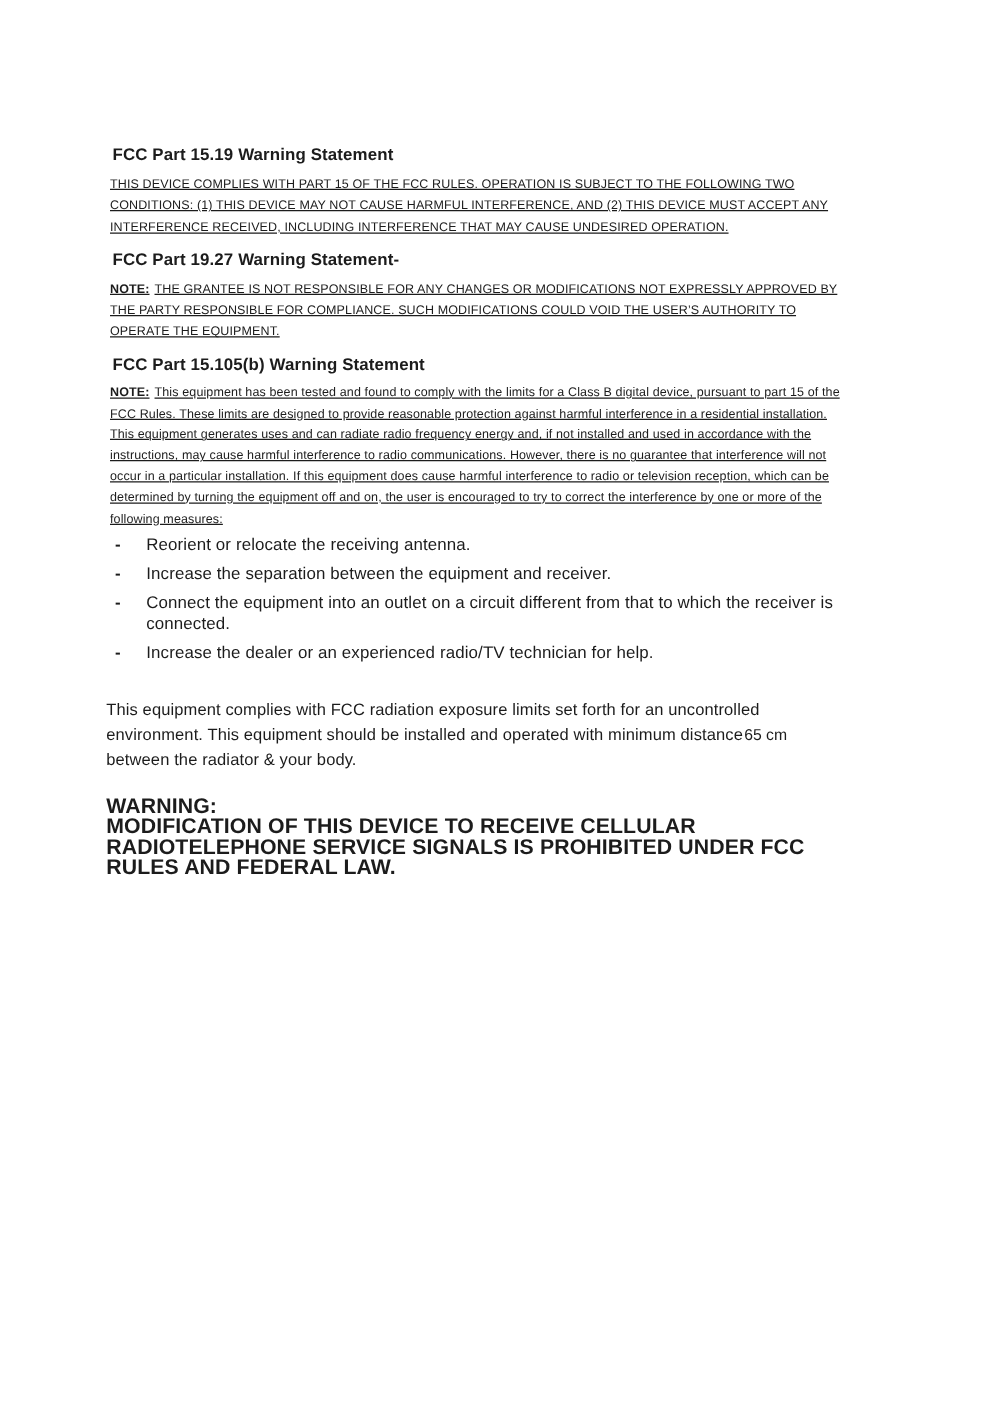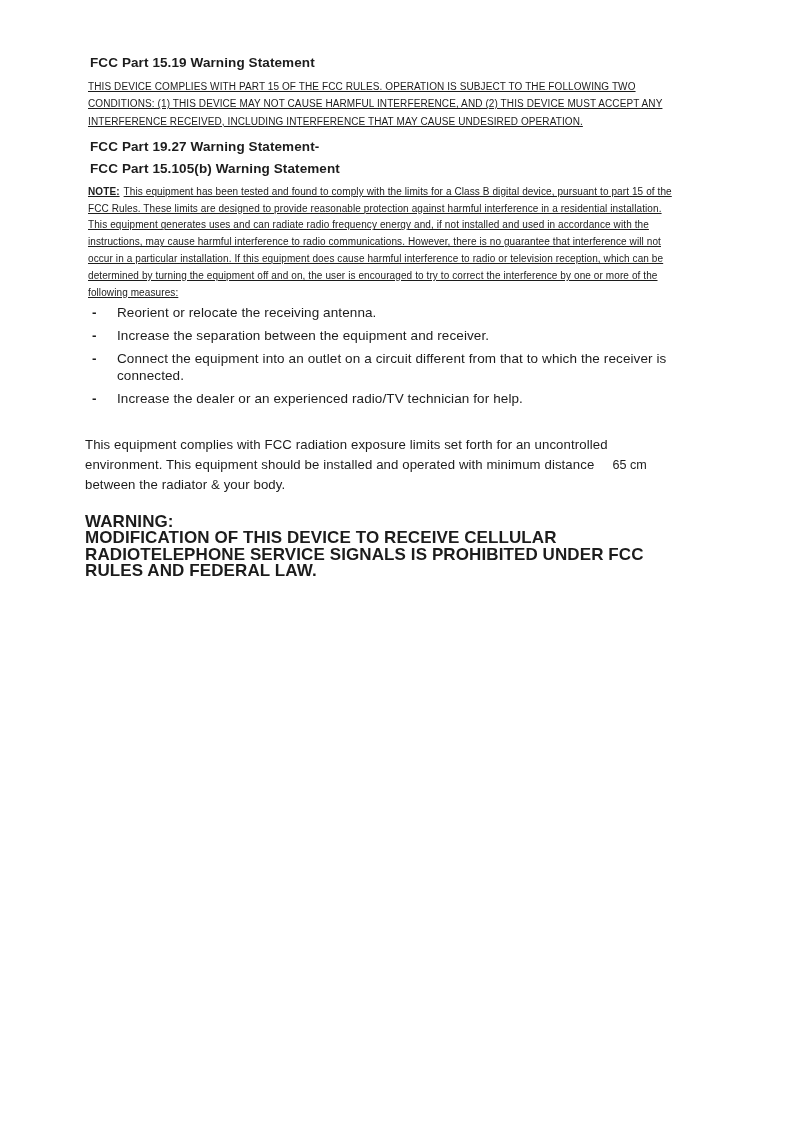--- a/index.html
+++ b/index.html
@@ -12,21 +12,21 @@
     width: 785px;
     height: 1122px;
     background: #ffffff;
     font-family: "Liberation Sans", "DejaVu Sans", sans-serif;
     color: #1c1c1c;
     overflow: hidden;
   }
   .content {
     margin-left: 88px;
     width: 590px;
-    padding-top: 56px;
+    padding-top: 117px;
   }
   .doc-section h3 {
     font-size: 13.5px;
     font-weight: bold;
     line-height: 14px;
     margin: 0 0 8px 2px;
     letter-spacing: 0.1px;
   }
   .doc-section p {
     font-size: 10px;
@@ -63,21 +63,21 @@
     font-weight: bold;
   }
   .exposure {
     margin: 28px 0 0 -3px;
     font-size: 13.2px;
     line-height: 19.5px;
     letter-spacing: 0.1px;
   }
   .exposure .distance {
     font-size: 12.6px;
-    margin-left: 18px;
+    margin-left: 1px;
     letter-spacing: 0;
   }
   .warning-block {
     margin: 19px 0 0 -3px;
     font-weight: bold;
     font-size: 17px;
     line-height: 16.5px;
     letter-spacing: 0.1px;
   }
   .warning-block p {
@@ -90,20 +90,21 @@
 <div class="page">
   <div class="content">
 
     <section class="doc-section">
       <h3>FCC Part 15.19 Warning Statement</h3>
       <p>THIS DEVICE COMPLIES WITH PART 15 OF THE FCC RULES. OPERATION IS SUBJECT TO THE FOLLOWING TWO CONDITIONS: (1) THIS DEVICE MAY NOT CAUSE HARMFUL INTERFERENCE, AND (2) THIS DEVICE MUST ACCEPT ANY INTERFERENCE RECEIVED, INCLUDING INTERFERENCE THAT MAY CAUSE UNDESIRED OPERATION.</p>
     </section>
 
     <section class="doc-section">
       <h3>FCC Part 19.27 Warning Statement-</h3>
+      <p><span class="note-label">NOTE:</span><span>THE GRANTEE IS NOT RESPONSIBLE FOR ANY CHANGES OR MODIFICATIONS NOT EXPRESSLY APPROVED BY THE PARTY RESPONSIBLE FOR COMPLIANCE. SUCH MODIFICATIONS COULD VOID THE USER’S AUTHORITY TO OPERATE THE EQUIPMENT.</span></p>
     </section>
 
     <section class="doc-section">
       <h3>FCC Part 15.105(b) Warning Statement</h3>
       <p class="tight"><span class="note-label">NOTE:</span><span>This equipment has been tested and found to comply with the limits for a Class B digital device, pursuant to part 15 of the FCC Rules. These limits are designed to provide reasonable protection against harmful interference in a residential installation. This equipment generates uses and can radiate radio frequency energy and, if not installed and used in accordance with the instructions, may cause harmful interference to radio communications. However, there is no guarantee that interference will not occur in a particular installation. If this equipment does cause harmful interference to radio or television reception, which can be determined by turning the equipment off and on, the user is encouraged to try to correct the interference by one or more of the following measures:</span></p>
     </section>
 
     <ul class="measures">
       <li><span class="dash">-</span><span>Reorient or relocate the receiving antenna.</span></li>
       <li><span class="dash">-</span><span>Increase the separation between the equipment and receiver.</span></li>

